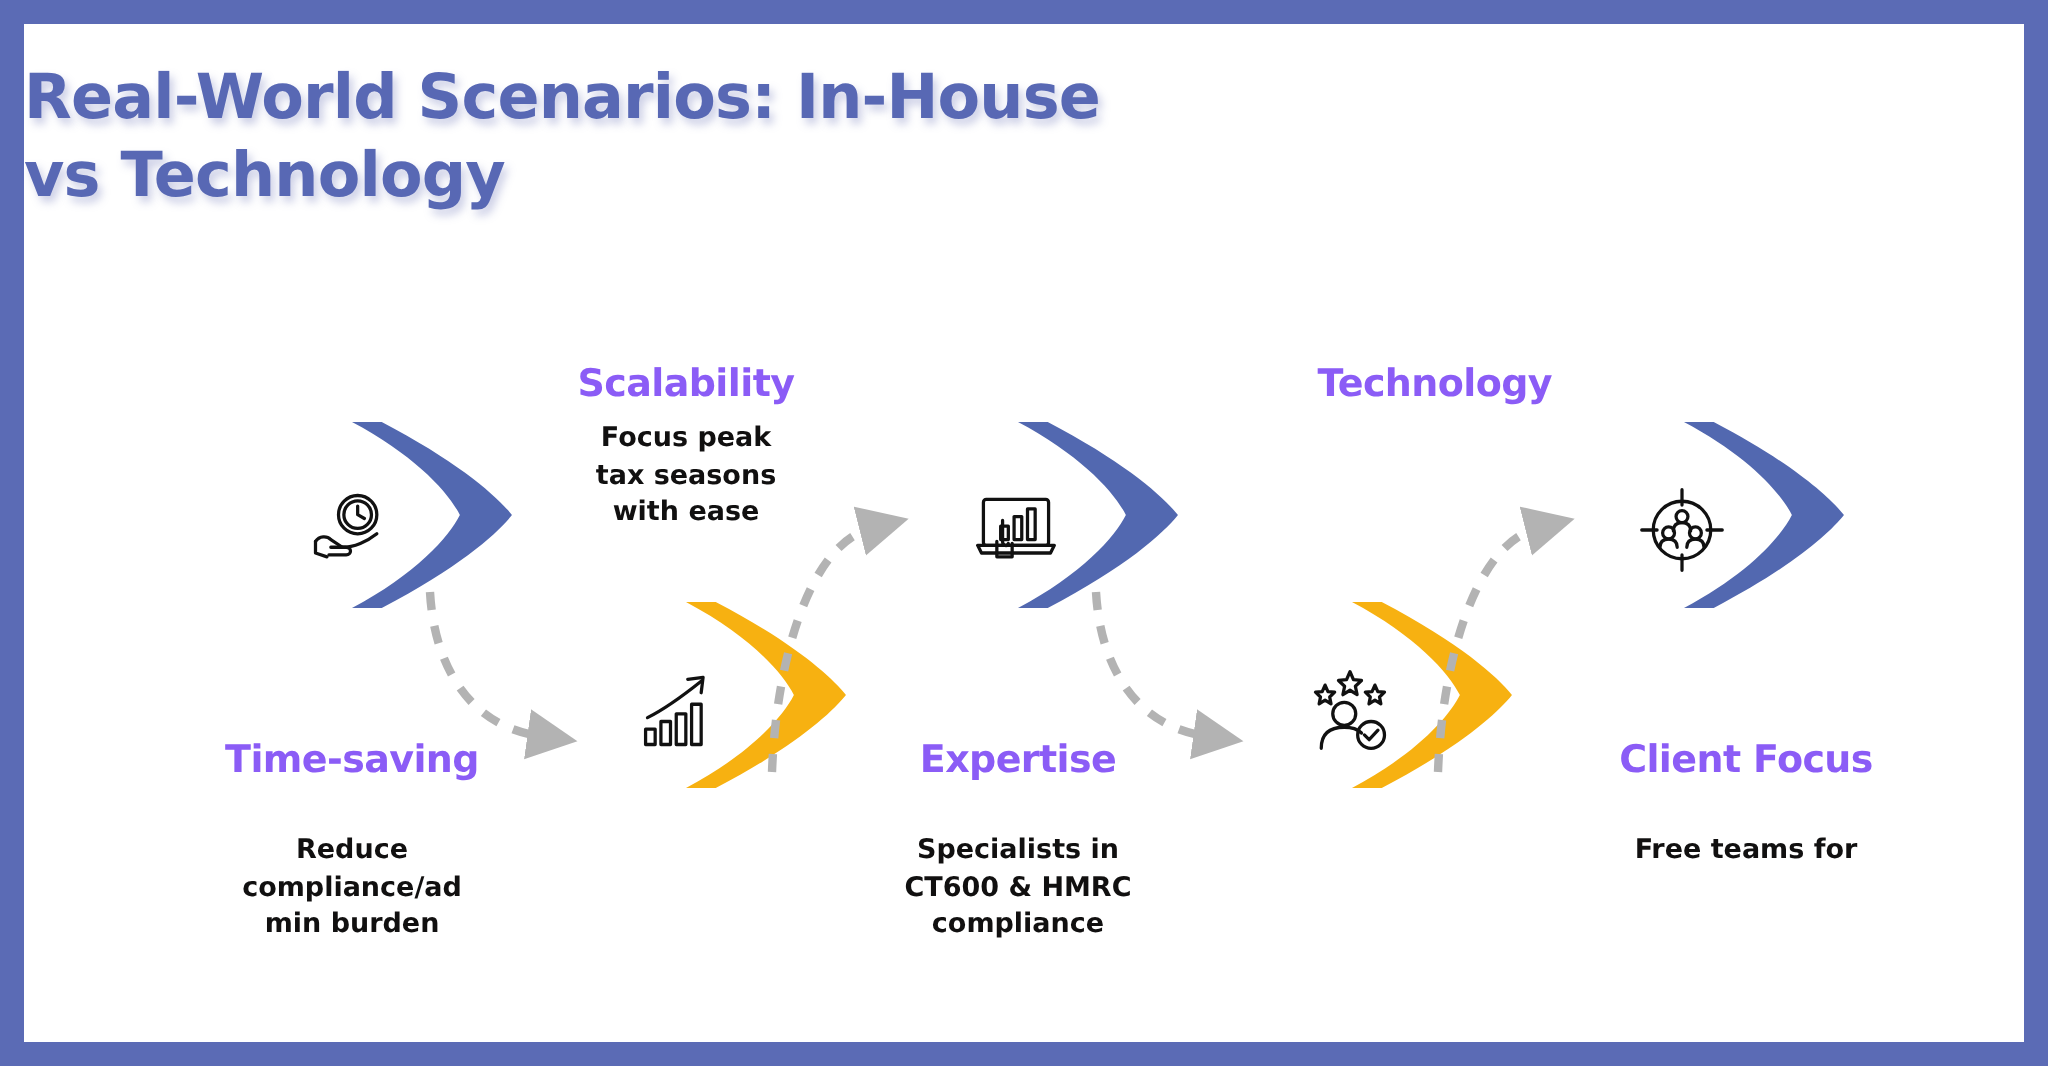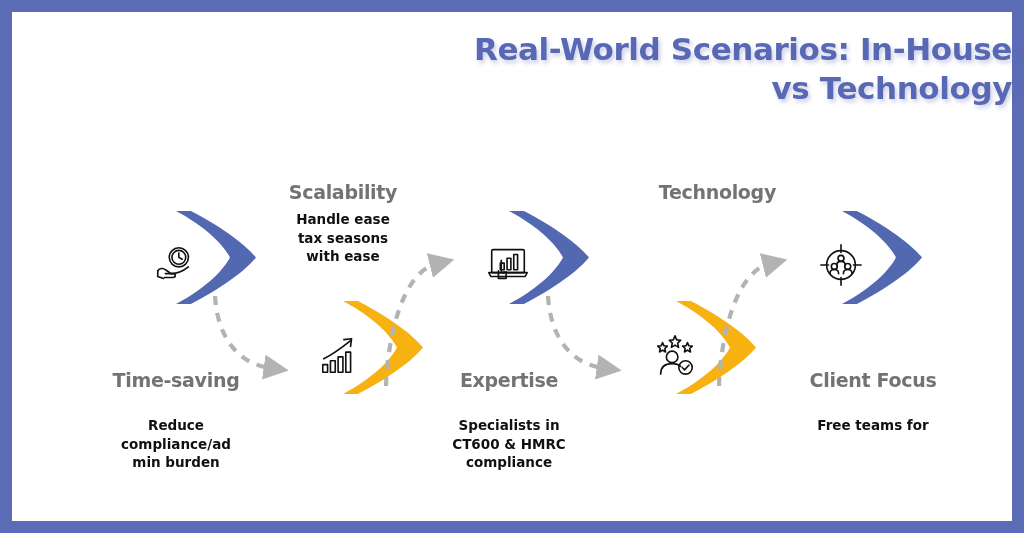--- a/index.html
+++ b/index.html
@@ -25,21 +25,21 @@
     position: absolute;
     inset: 0;
     width: 1000px;
     height: 509px;
   }
   .title-block {
     position: absolute;
     left: 0;
     top: 18px;
     width: 1000px;
-    text-align: right;
+    text-align: left;
   }
   .title-line {
     font-family: "DejaVu Sans", sans-serif;
     font-size: 31px;
     font-weight: bold;
     letter-spacing: -0.4px;
     color: #5868b4;
     line-height: 39px;
     text-shadow: 2px 3px 4px rgba(120,130,190,0.38);
   }
@@ -52,21 +52,21 @@
   }
   .node {
     position: absolute;
     width: 200px;
     text-align: center;
   }
   .node-heading {
     font-family: "DejaVu Sans", sans-serif;
     font-size: 19px;
     font-weight: bold;
-    color: #737373;
+    color: #8b5cf6;
     letter-spacing: -0.3px;
     line-height: 23px;
     white-space: nowrap;
   }
   .node-desc {
     font-family: "DejaVu Sans", sans-serif;
     font-size: 13.5px;
     font-weight: bold;
     color: #111010;
     line-height: 18.5px;
@@ -195,21 +195,21 @@
       <div class="node-desc">
         <span>Reduce</span>
         <span>compliance/ad</span>
         <span>min burden</span>
       </div>
     </div>
 
     <div class="node text-above" style="left:231px; top:169px;">
       <div class="node-heading">Scalability</div>
       <div class="node-desc">
-        <span>Handle ease</span>
+        <span>Focus peak</span>
         <span>tax seasons</span>
         <span>with ease</span>
       </div>
     </div>
 
     <div class="node text-below" style="left:397px; top:357px;">
       <div class="node-heading">Expertise</div>
       <div class="node-desc">
         <span>Specialists in</span>
         <span>CT600 &amp; HMRC</span>

